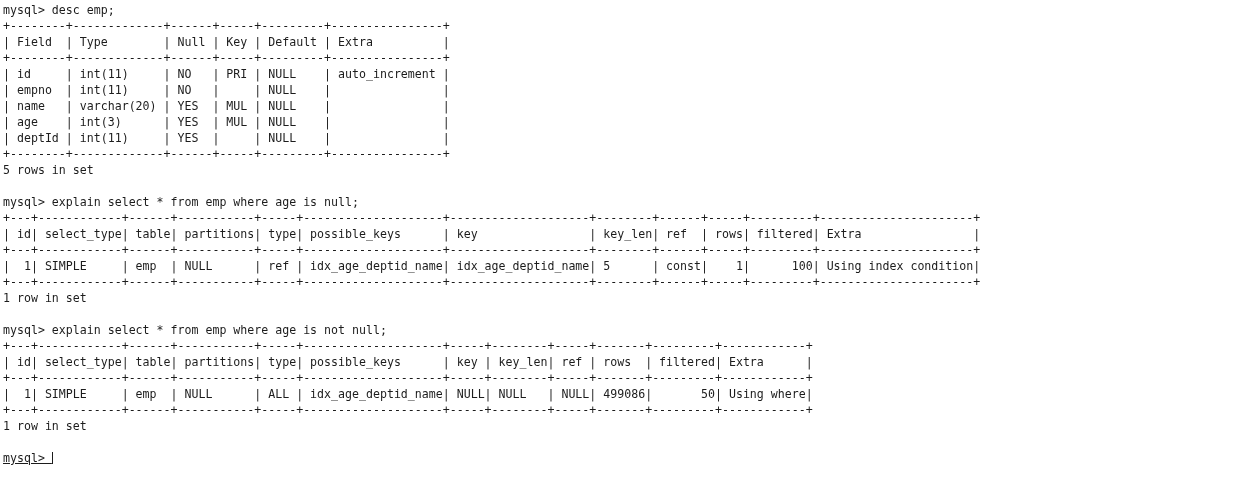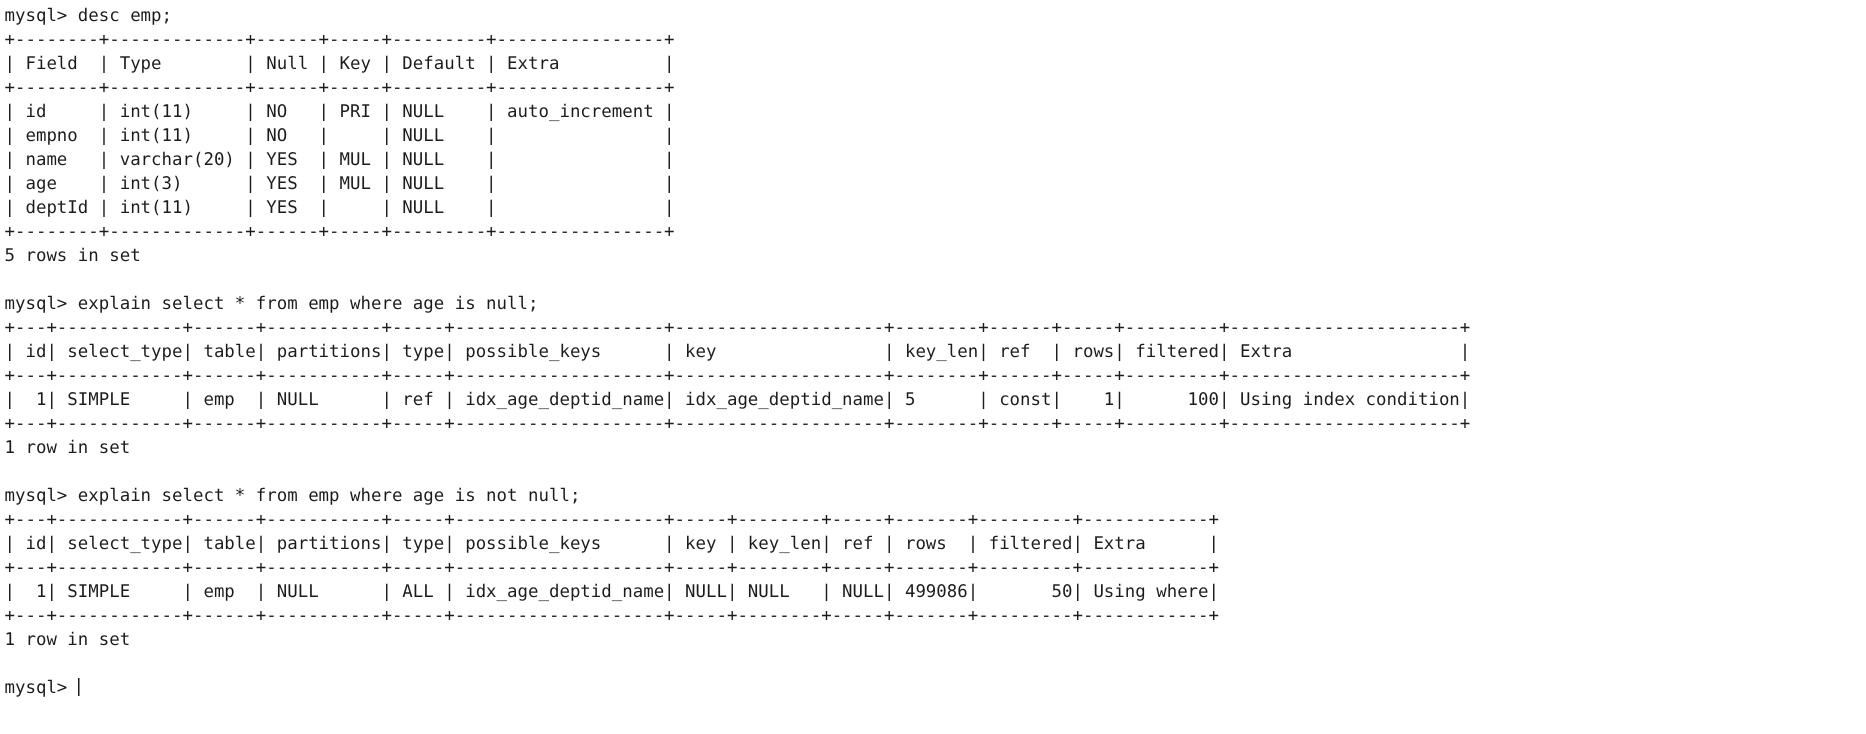--- a/index.html
+++ b/index.html
@@ -27,21 +27,21 @@
     letter-spacing: 0px;
     white-space: pre;
     -webkit-font-smoothing: none;
   }
   .line {
     height: 16px;
     white-space: pre;
     font-family: "DejaVu Sans Mono", "Liberation Mono", monospace;
   }
   .blank { height: 16px; }
-  .prompt-line { position: relative; }
+  .prompt-line { position: relative; text-decoration: underline; }
   .cursor {
     display: inline-block;
     width: 1px;
     height: 12px;
     background: #1c1c1c;
     vertical-align: -2px;
     margin-left: 0px;
   }
 </style>
 </head>

